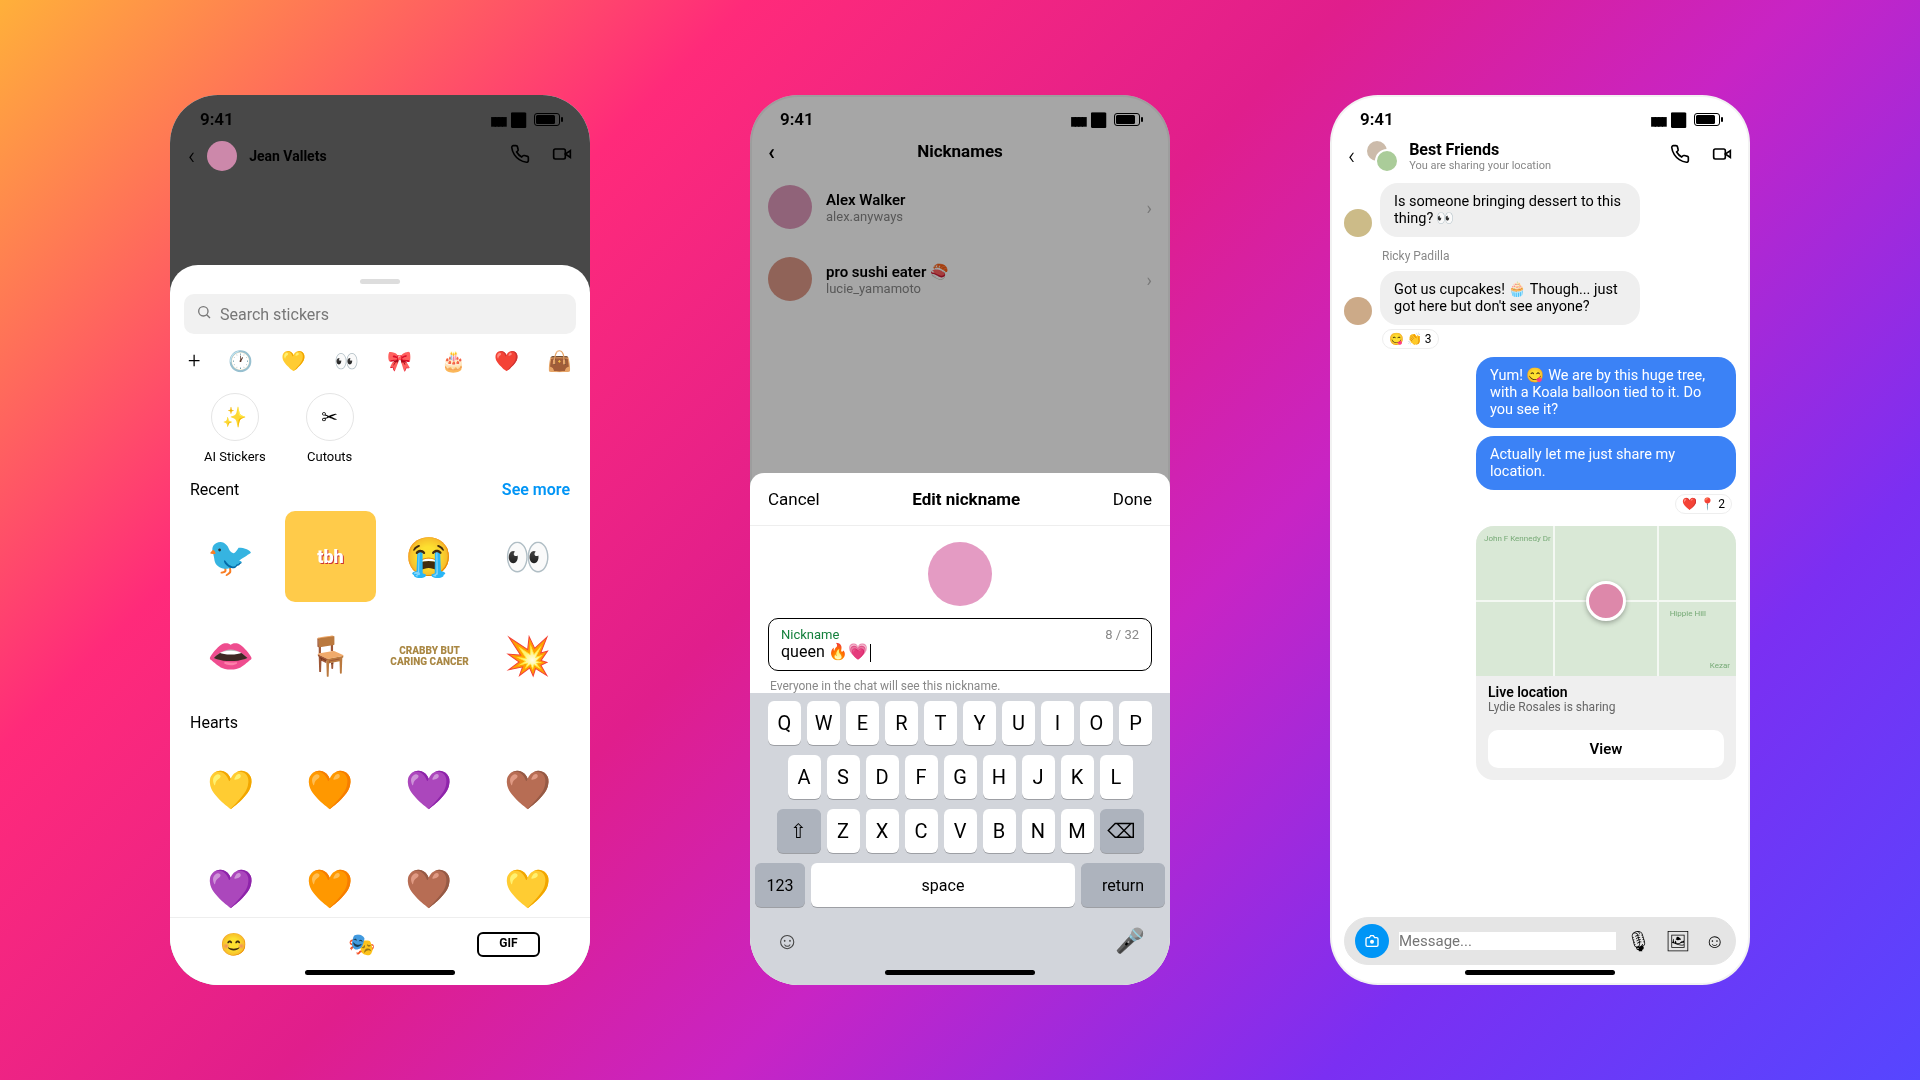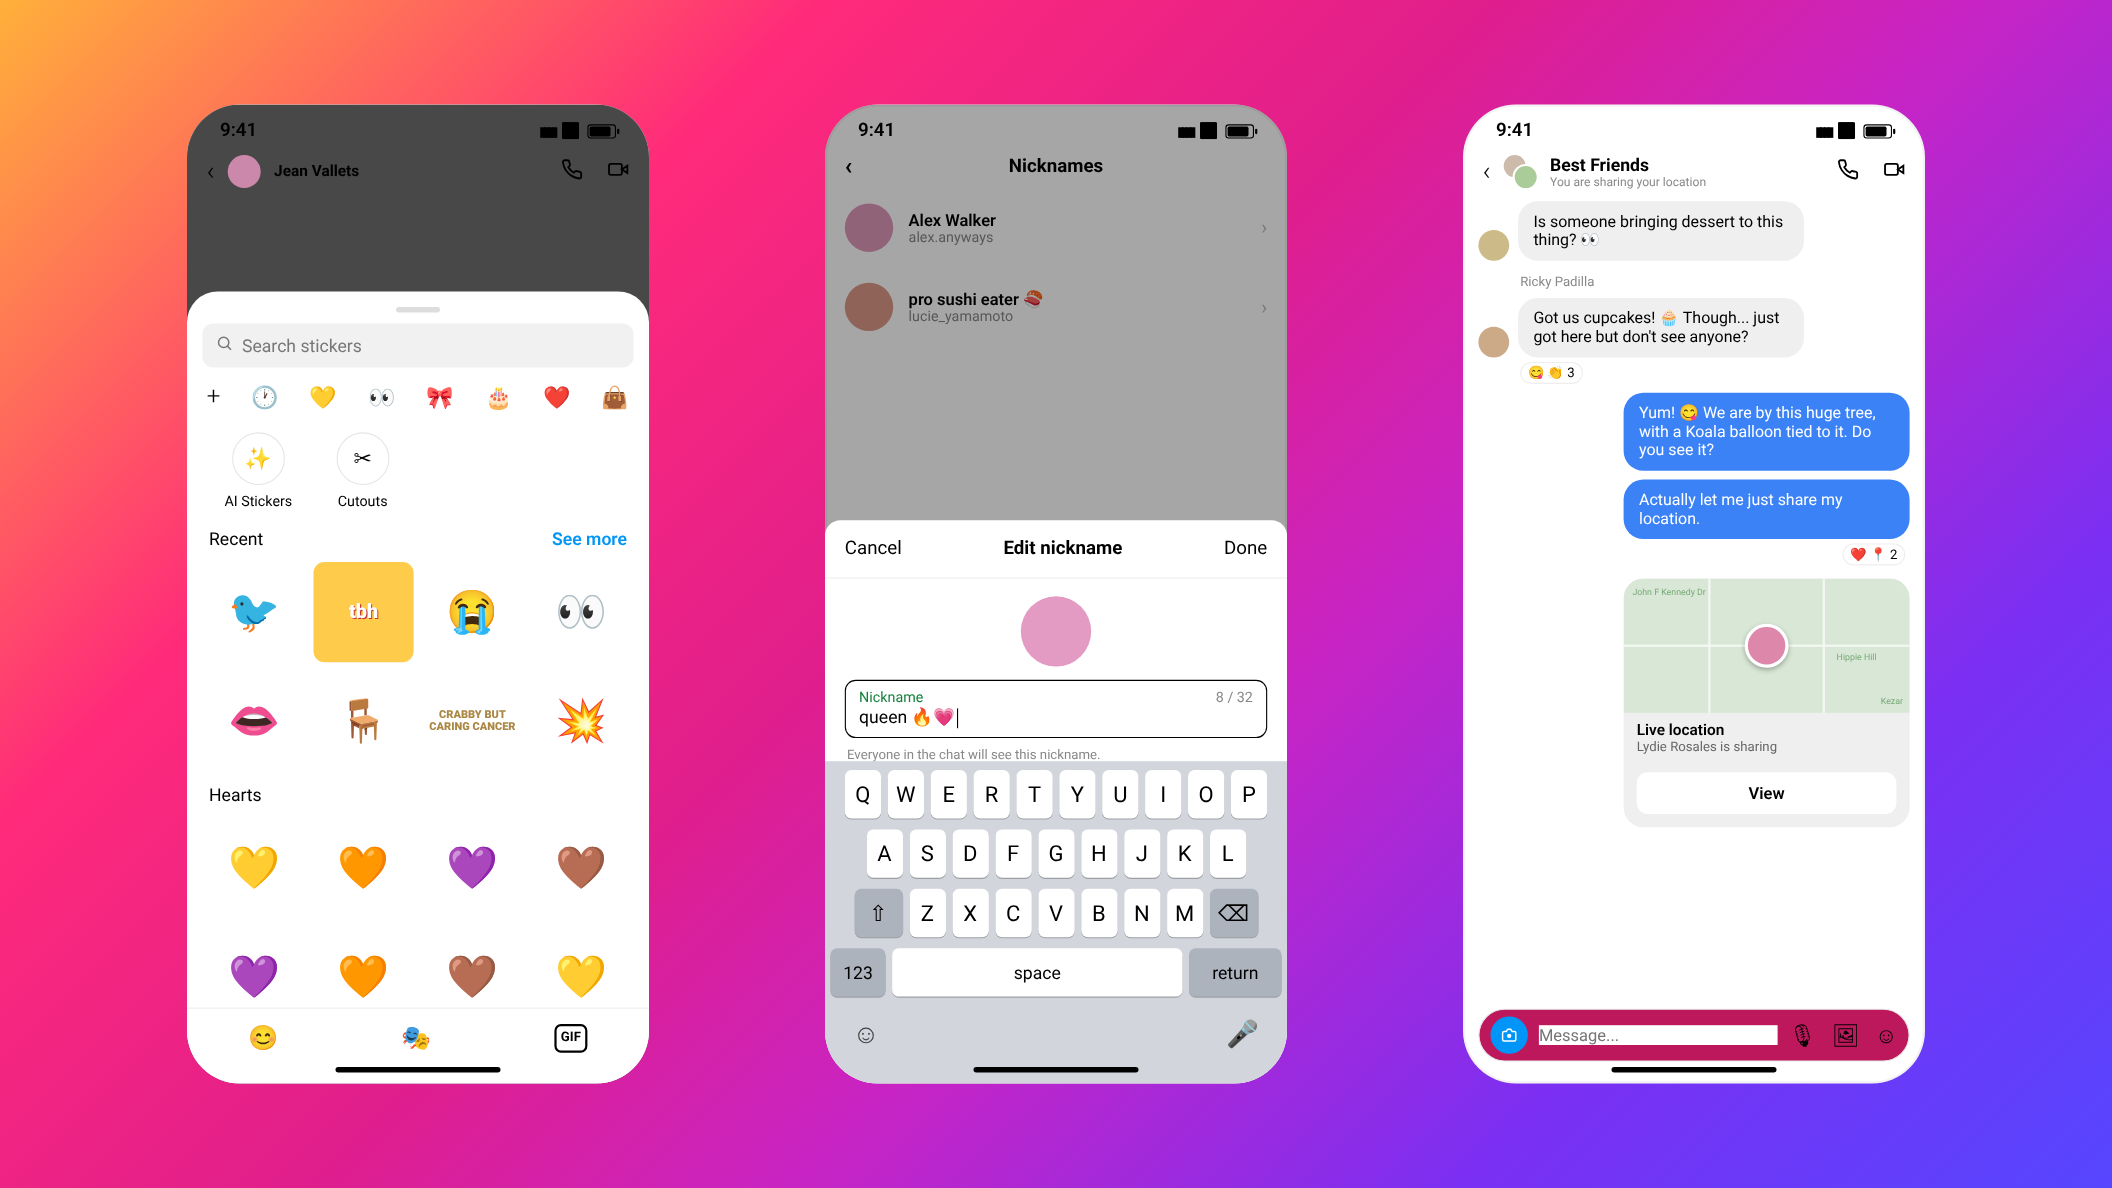--- a/index.html
+++ b/index.html
@@ -108,35 +108,35 @@
 .msg-in .av { width: 28px; height: 28px; border-radius: 50%; background: #cb8; flex-shrink: 0; }
 .bubble-in { background: #efefef; padding: 10px 14px; border-radius: 18px; font-size: 14.5px; max-width: 260px; }
 .sender-label { font-size: 12px; color: #888; padding-left: 38px; margin-top: 4px; }
 .bubble-out { background: #3b82f6; color: #fff; padding: 10px 14px; border-radius: 18px; font-size: 14.5px; max-width: 260px; align-self: flex-end; }
 .reaction { font-size: 12px; background: #fff; border: 1px solid #eee; border-radius: 12px; padding: 2px 6px; display: inline-flex; align-items: center; gap: 2px; margin-top: -4px; }
 .reaction.in { margin-left: 38px; align-self: flex-start; }
 .reaction.out { align-self: flex-end; margin-right: 4px; }
 .location-card {
   align-self: flex-end; width: 260px; background: #efefef; border-radius: 18px; overflow: hidden; margin-top: 4px;
 }
-.map-area { height: 122px; background: #d9e8d6; position: relative; }
+.map-area { height: 150px; background: #d9e8d6; position: relative; }
 .map-roads { position: absolute; inset: 0;
   background:
     linear-gradient(#fff,#fff) center/100% 2px no-repeat,
     linear-gradient(#fff,#fff) 30% 0/2px 100% no-repeat,
     linear-gradient(#fff,#fff) 70% 0/2px 100% no-repeat;
   opacity: .7;
 }
 .map-pin { position: absolute; left: 50%; top: 50%; transform: translate(-50%,-50%); width: 40px; height: 40px; border-radius: 50%; background: #d8a; border: 3px solid #fff; box-shadow: 0 2px 5px rgba(0,0,0,.3); }
 .map-label { position: absolute; font-size: 8px; color: #7a7; }
 .loc-meta { padding: 8px 12px; }
 .loc-meta .t { font-weight: 600; font-size: 14px; }
 .loc-meta .s { font-size: 12px; color: #666; }
 .view-btn { margin: 8px 12px 12px; background: #fff; text-align: center; padding: 10px; border-radius: 10px; font-weight: 600; font-size: 15px; }
-.composer { position: absolute; bottom: 20px; left: 14px; right: 14px; display: flex; align-items: center; gap: 10px; border: 1px solid #e5e5e5; border-radius: 24px; padding: 6px 10px; background: #be185d; }
+.composer { position: absolute; bottom: 20px; left: 14px; right: 14px; display: flex; align-items: center; gap: 10px; border: 1px solid #e5e5e5; border-radius: 24px; padding: 6px 10px; background: #e5e5e5; }
 .cam { width: 34px; height: 34px; border-radius: 50%; background: #0095f6; color: #fff; display: flex; align-items: center; justify-content: center; font-size: 16px; }
 .composer input { border: none; outline: none; flex: 1; font-size: 15px; }
 .composer-icons { display: flex; gap: 14px; font-size: 20px; }
 
 svg { width: 1em; height: 1em; }
 </style>
 </head>
 <body>
 
 <div class="phone">
@@ -229,21 +229,21 @@
       <div class="sticker-cell">💜</div>
       <div class="sticker-cell">🤎</div>
       <div class="sticker-cell">💜</div>
       <div class="sticker-cell">🧡</div>
       <div class="sticker-cell">🤎</div>
       <div class="sticker-cell">💛</div>
     </div>
     <div class="bottom-tabs">
       <span>😊</span>
       <span>🎭</span>
-      <span style="border:2px solid #000;border-radius:6px;padding:2px 4px;font-size:12px;font-weight:700">GIF</span>
+      <span style="border:2px solid #000;border-radius:6px;padding:2px 20px;font-size:12px;font-weight:700">GIF</span>
     </div>
   </div>
   <div class="home-indicator"></div>
 </div>
 
 <div class="phone dim">
   <div class="status-bar">
     <span>9:41</span>
     <span class="status-icons">
       <span class="signal"></span>

